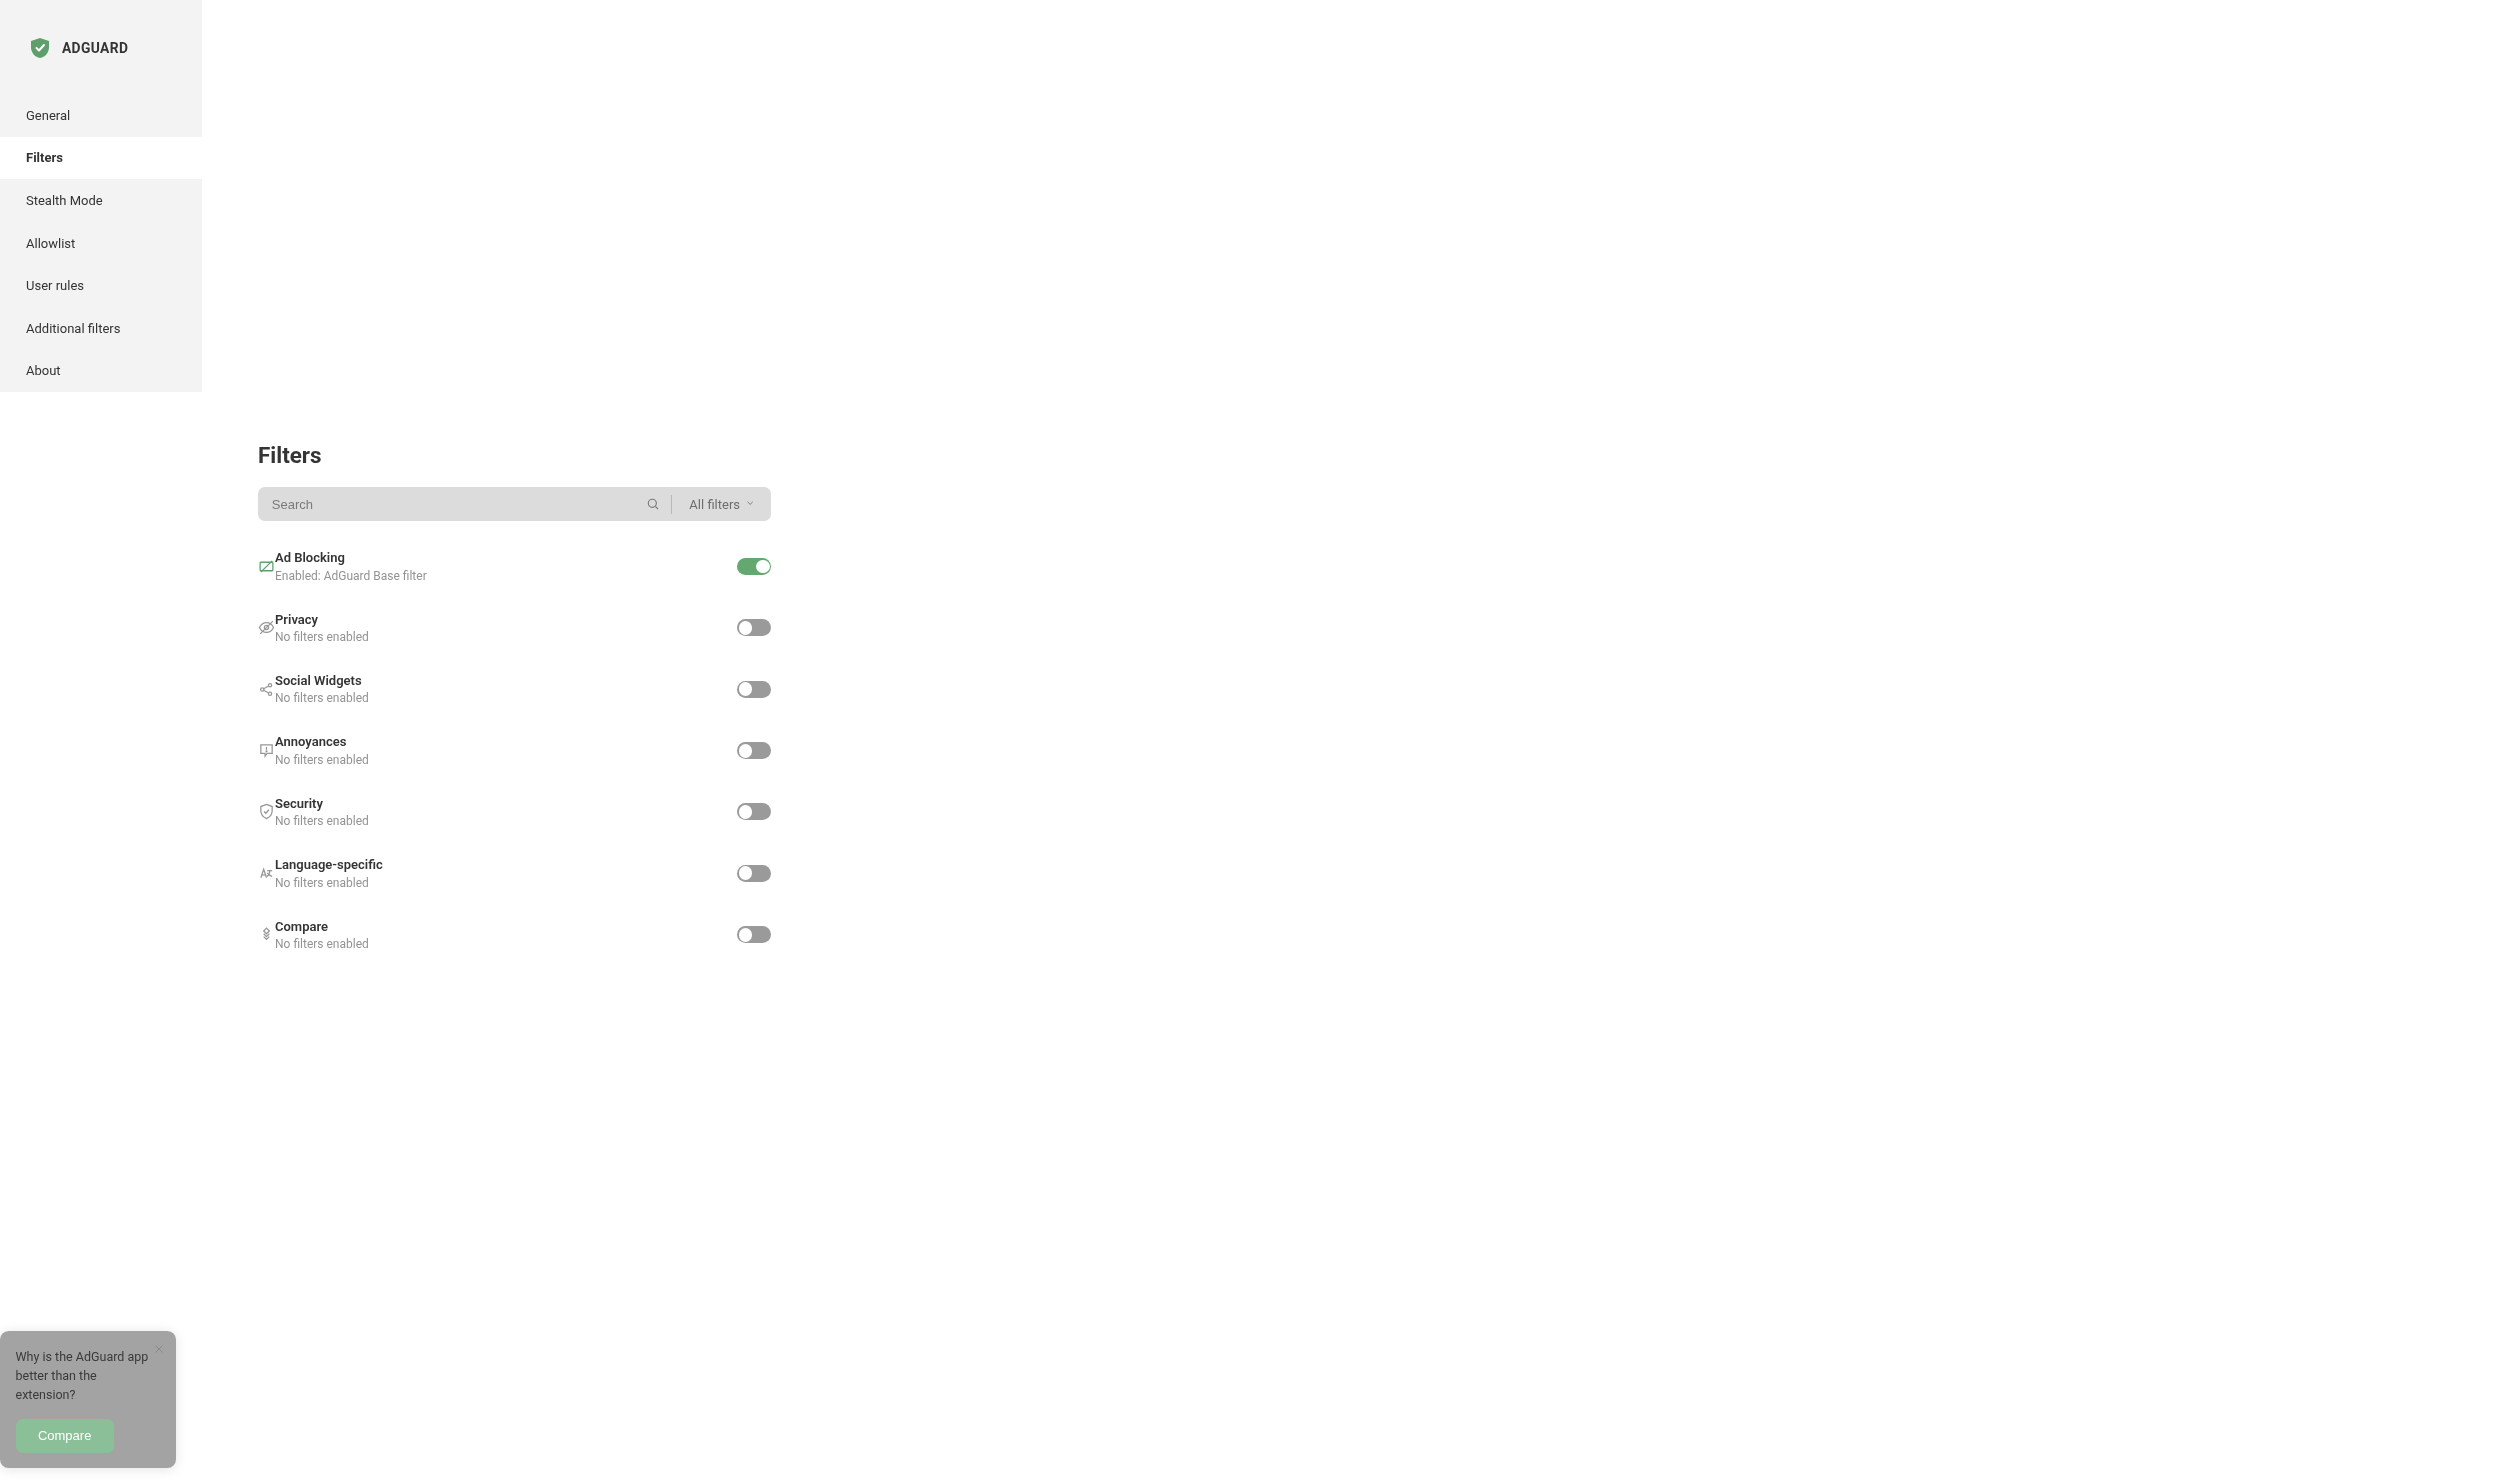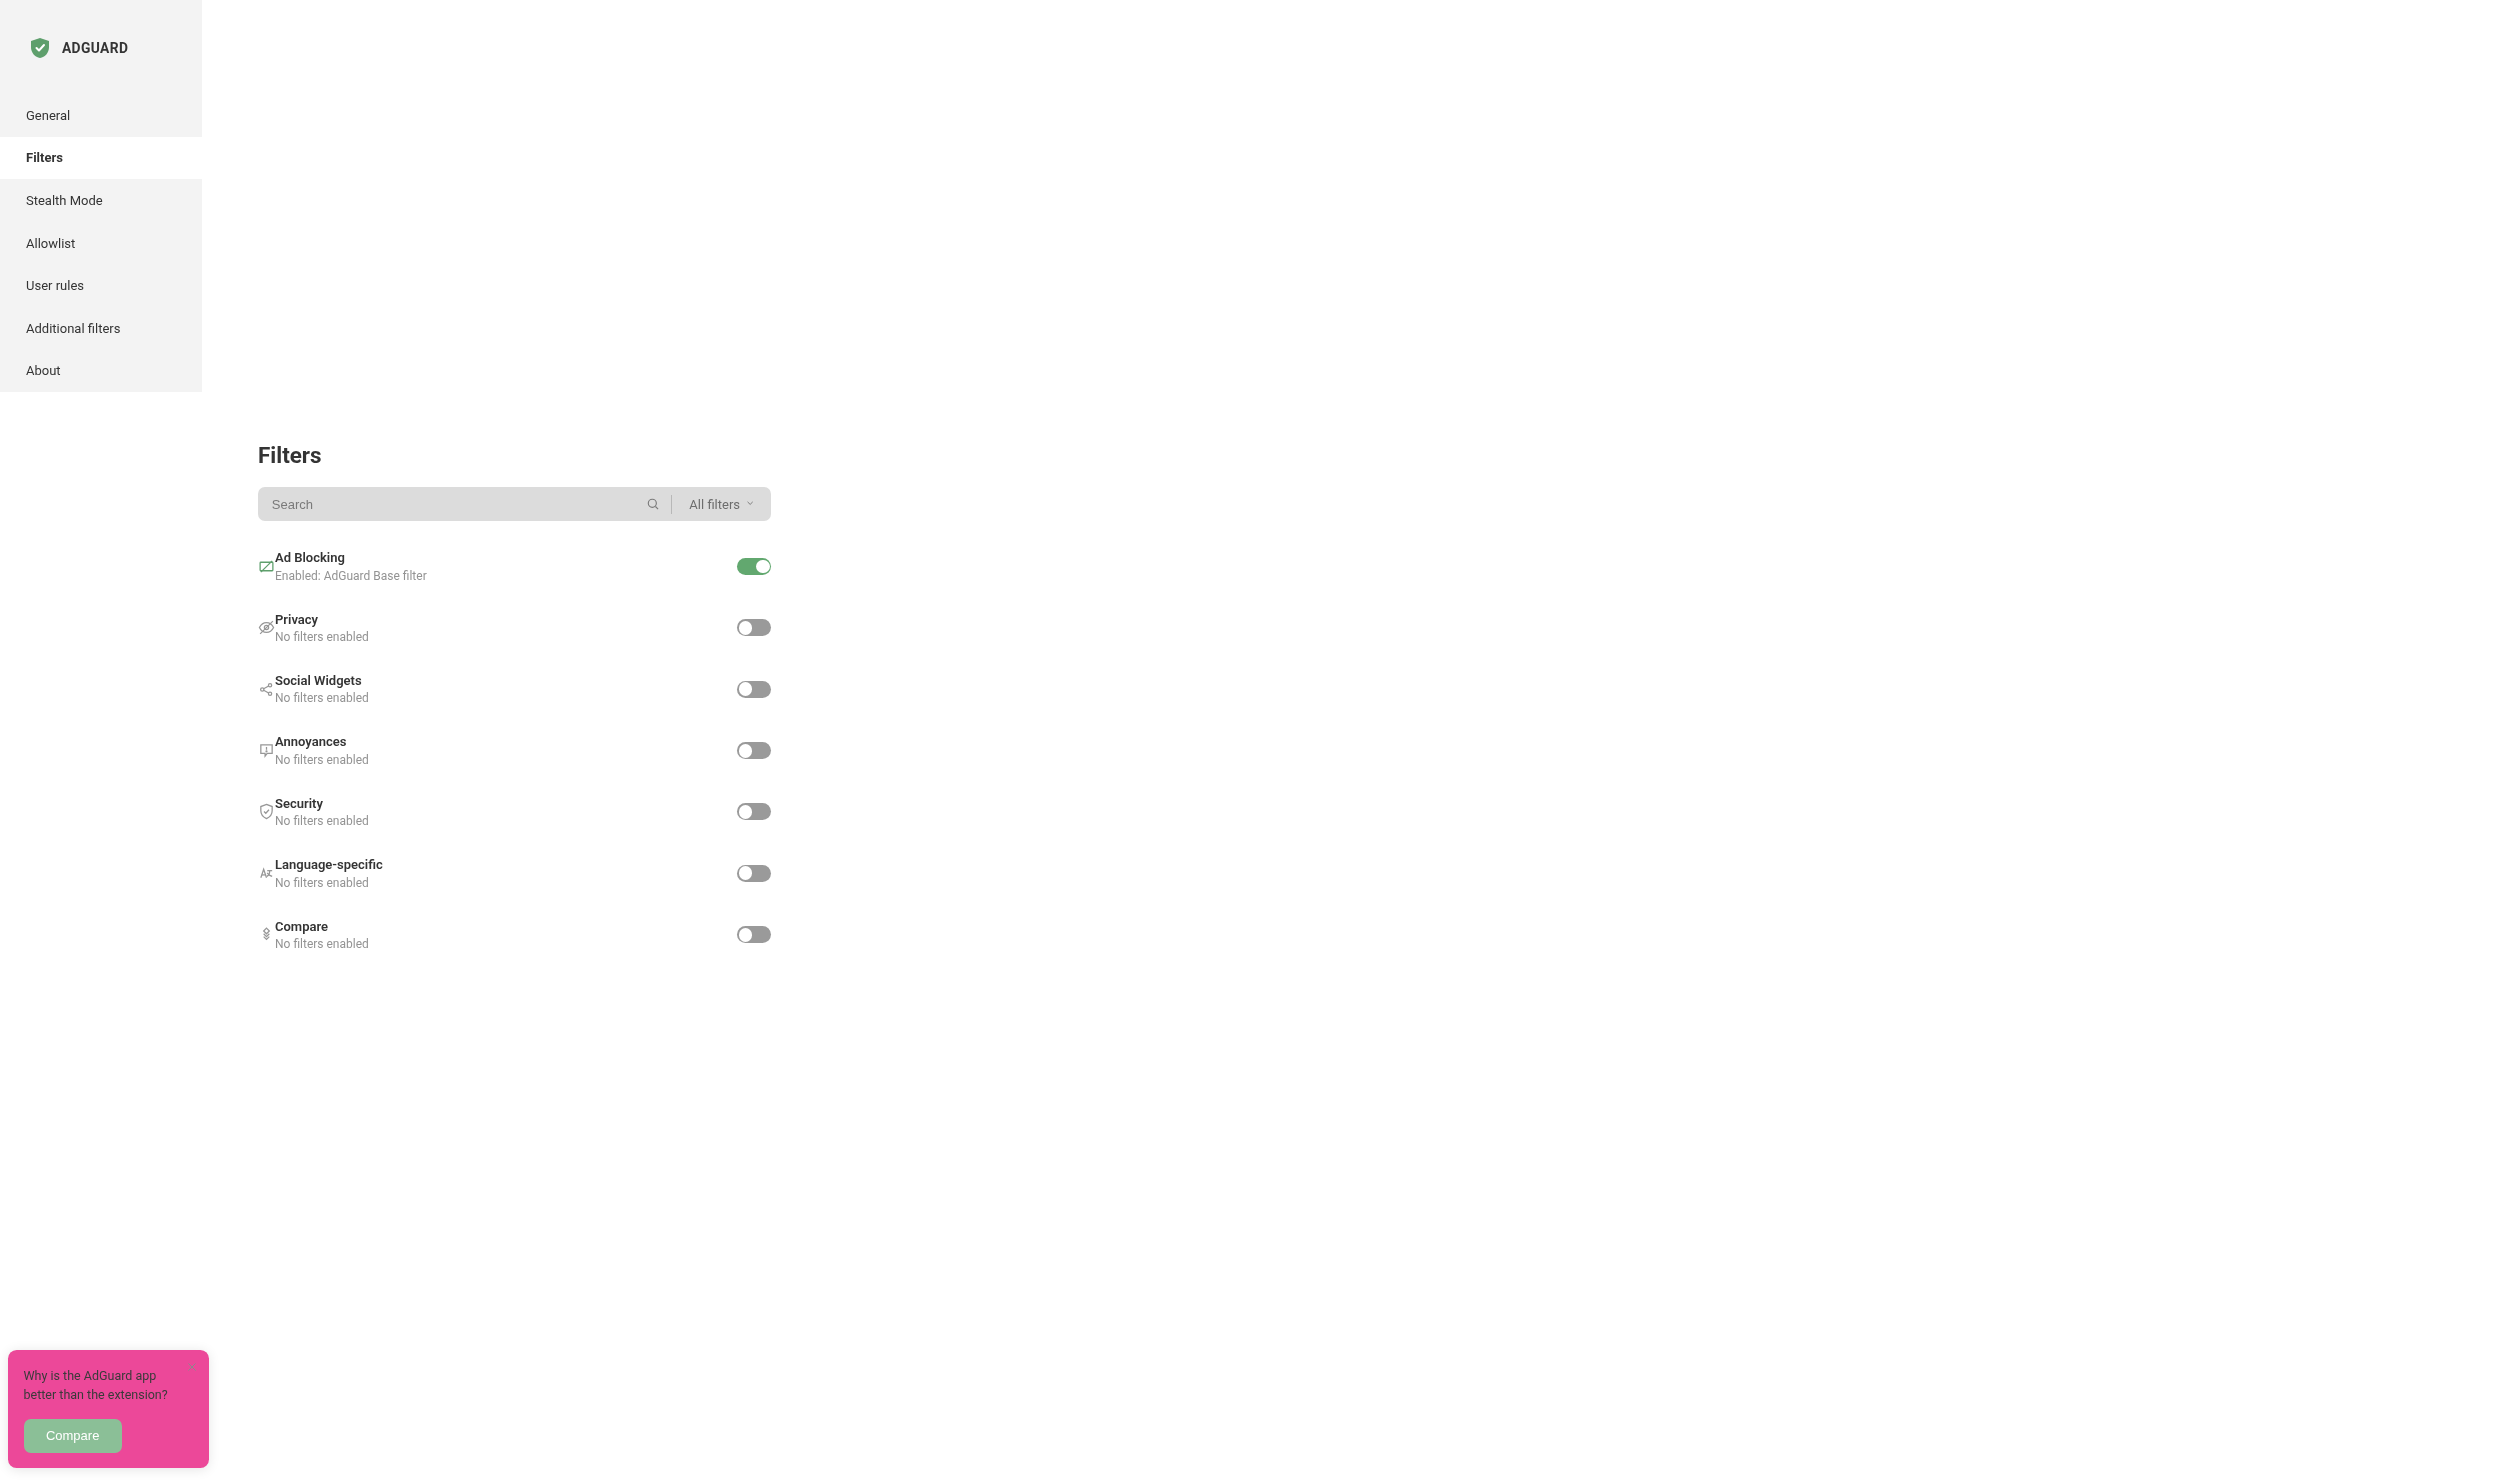--- a/index.html
+++ b/index.html
@@ -135,24 +135,24 @@
     width: 13.8px; height: 13.8px;
     border-radius: 50%;
     background: #fff;
     transition: left .15s;
   }
   .toggle.on { background: #62a86f; }
   .toggle.on .knob { left: 19px; }
   
   .promo {
     position: fixed;
-    left: 8px;
+    left: 0;
     bottom: 12px;
-    width: 201px;
-    background: #ec4899;
+    width: 176px;
+    background: #a3a3a3;
     border-radius: 8.6px;
     box-shadow: 0 1.7px 12px rgba(0,0,0,.10);
     padding: 17px 15.5px 15.5px 15.5px;
   }
   .promo .close {
     position: absolute;
     top: 8.6px; right: 8.6px;
     width: 17px; height: 17px;
     color: #8a8a8a;
     cursor: pointer;

